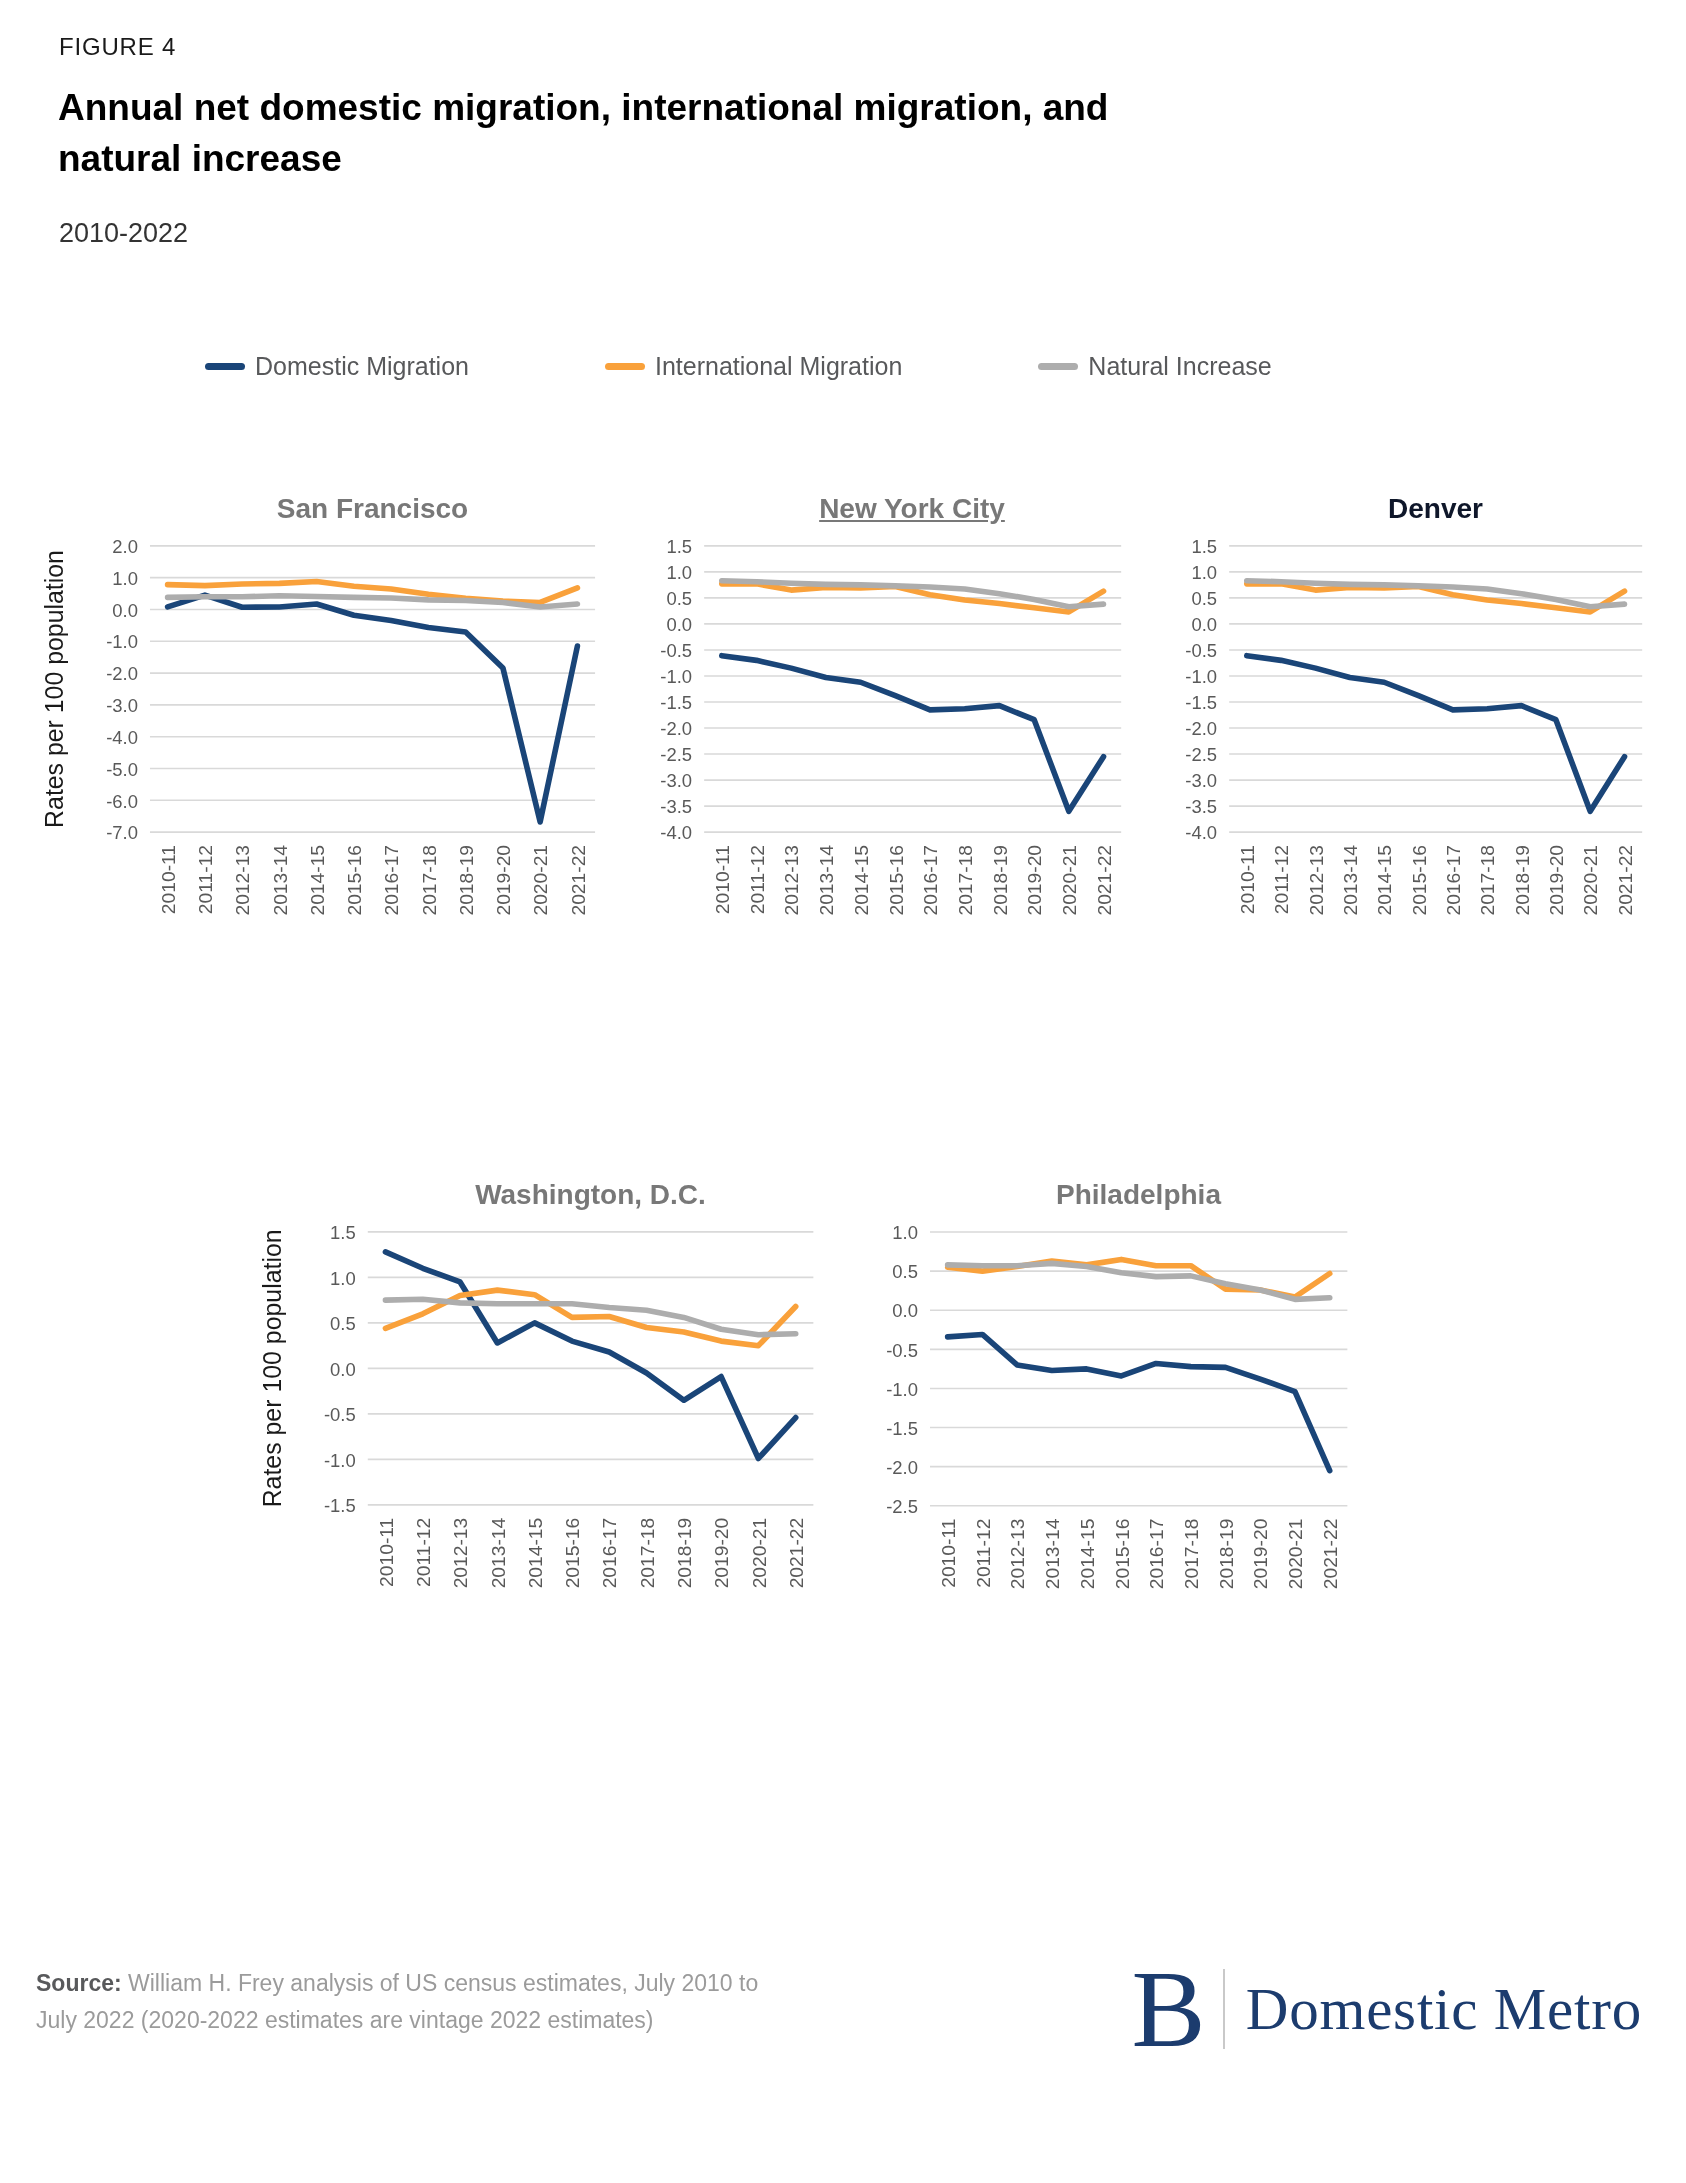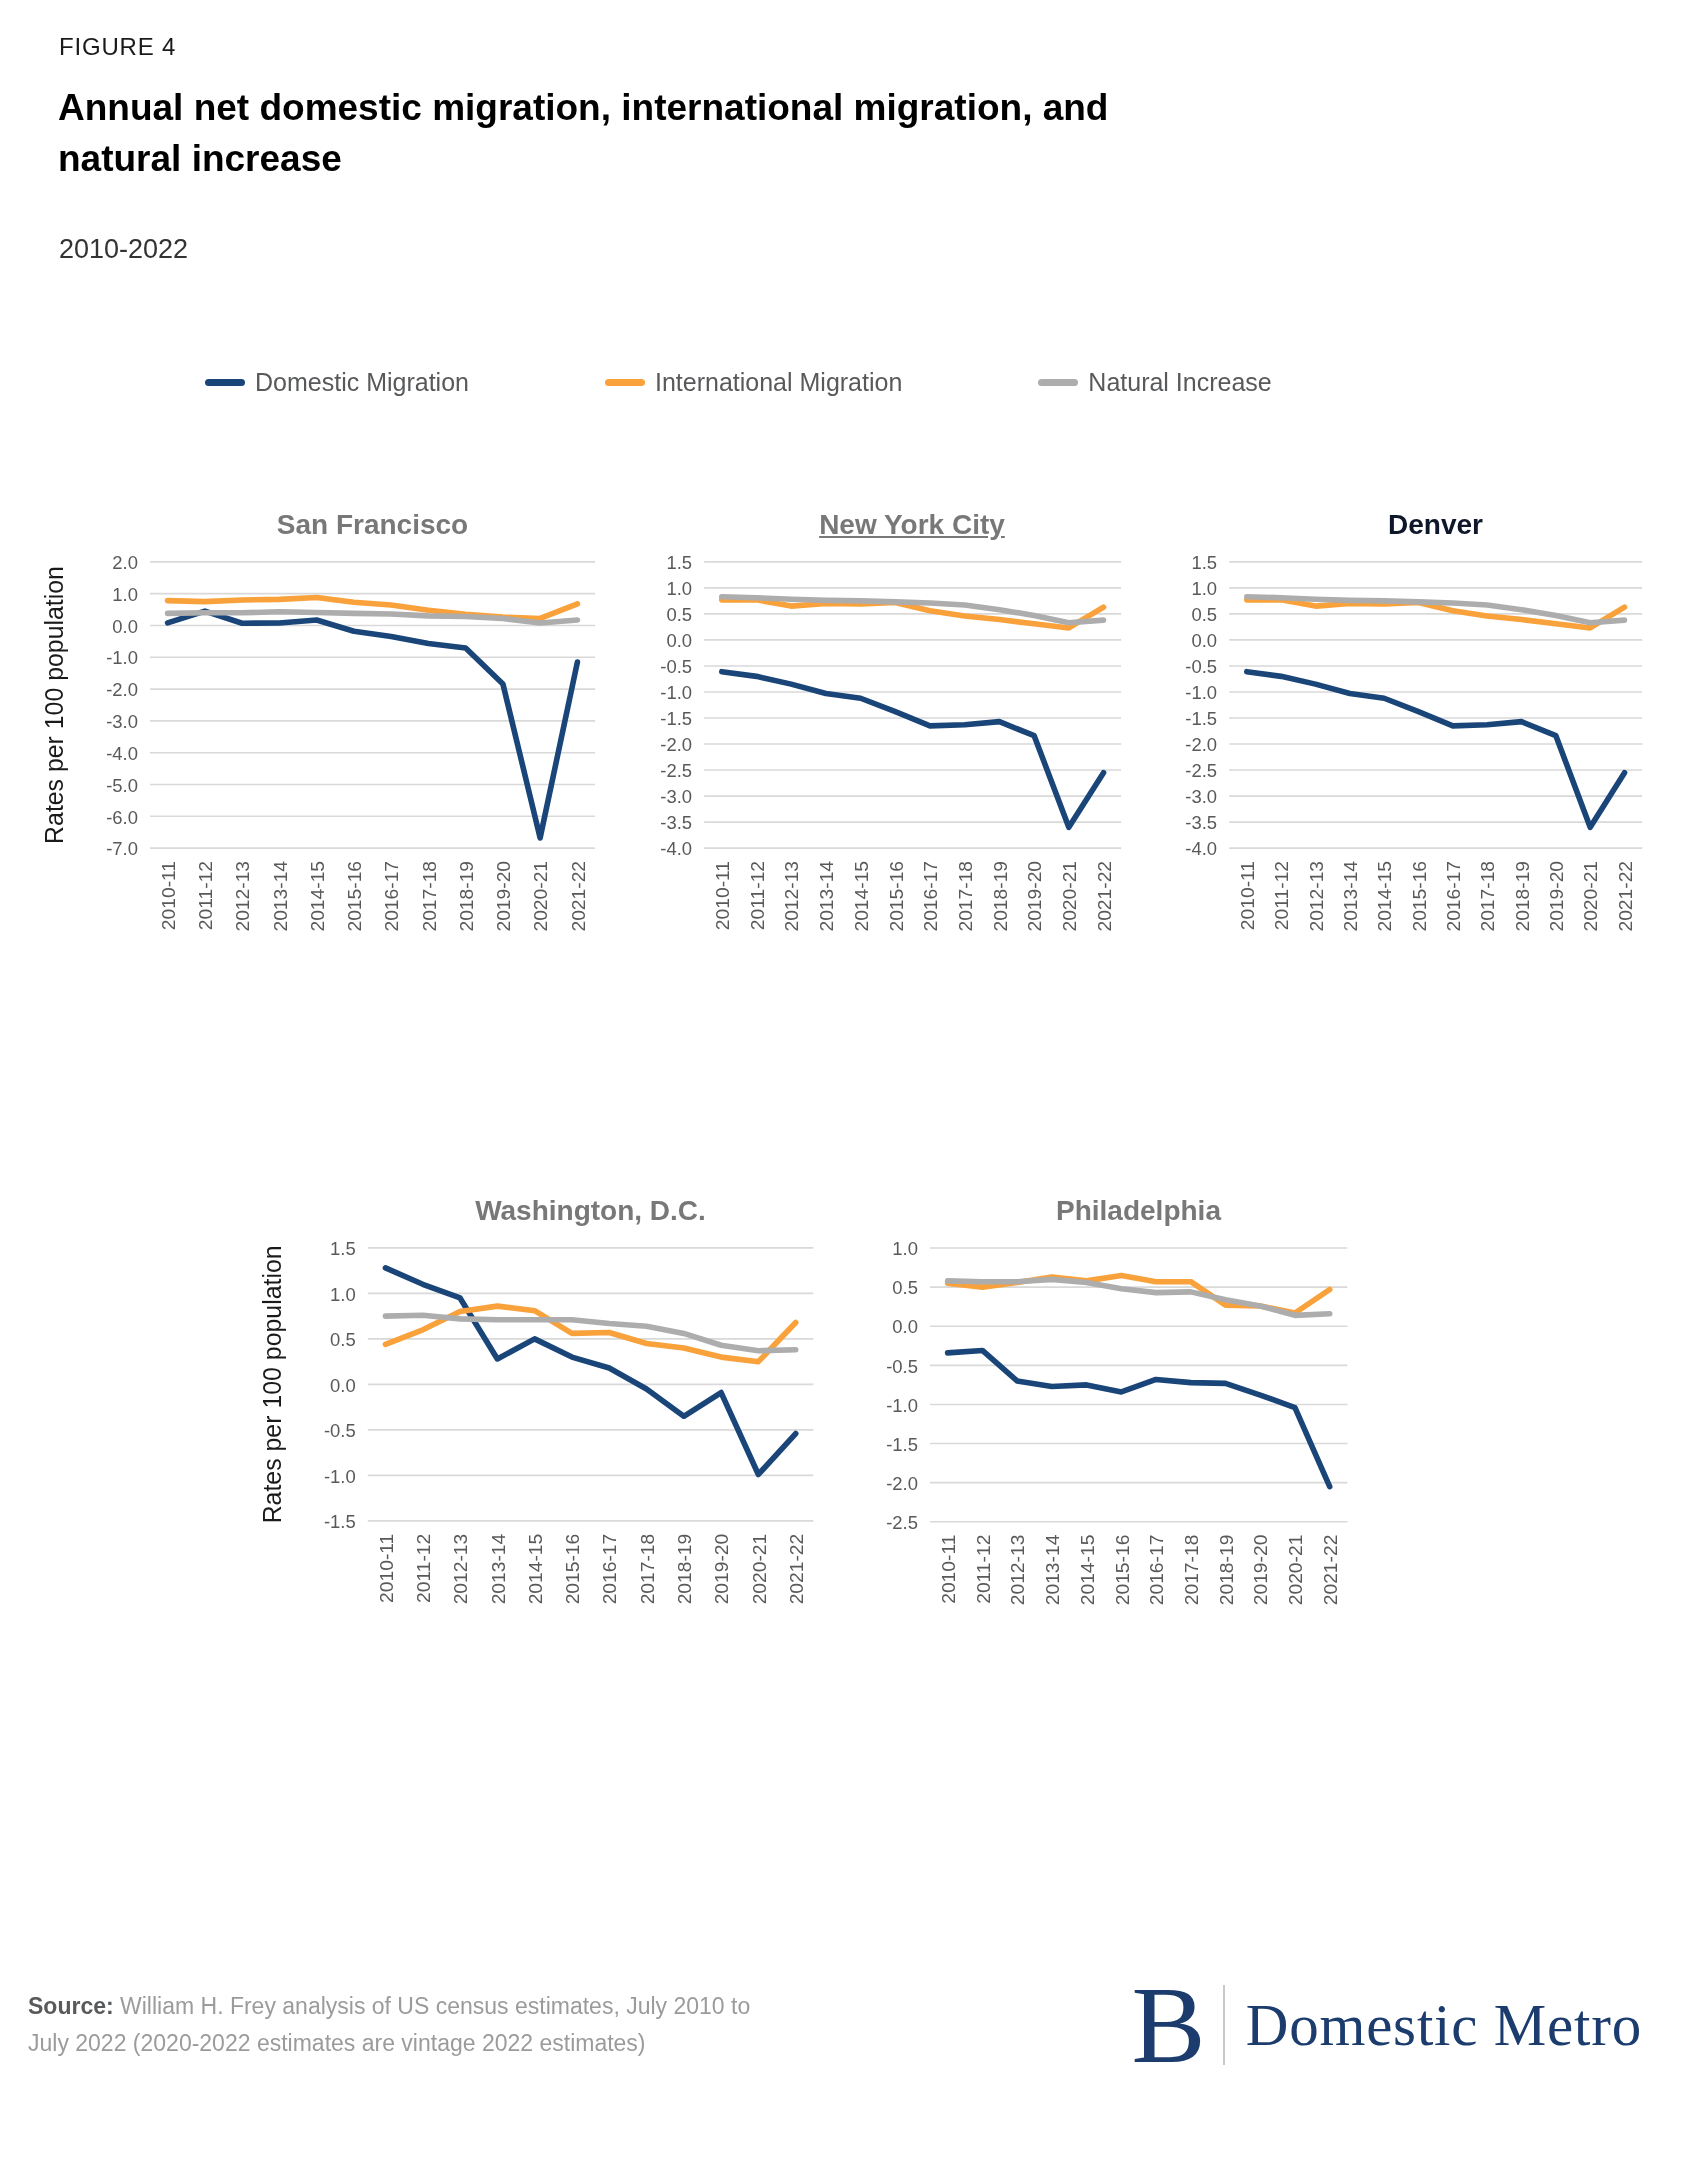--- a/index.html
+++ b/index.html
@@ -2,30 +2,30 @@
 <html style="font-size:13px"><head>
 <meta charset="utf-8">
 <style>
   html,body{margin:0;padding:0;background:#ffffff;}
   body{
     width:1686px;height:2183px;position:relative;overflow:hidden;
     font-family:"Liberation Sans", sans-serif;color:#1a1a1a;
   }
   .figure-label{margin:33px 0 0 59px;font-size:24px;font-weight:400;letter-spacing:0.8px;color:#1a1a1a;}
   .main-title{margin:21px 0 0 58px;font-size:37px;font-weight:700;line-height:51px;color:#000;}
-  .subtitle{margin:50px 0 0 59px;font-size:27px;font-weight:400;color:#333;}
+  .subtitle{margin:34px 0 0 59px;font-size:27px;font-weight:400;color:#333;}
   .legend{margin:103px 0 0 205px;display:flex;align-items:center;column-gap:136px;}
   .legend-item{display:flex;align-items:center;column-gap:10px;}
   .legend-swatch{display:inline-block;width:40px;height:7.2px;border-radius:4px;background:#ccc;}
   .legend-label{font-size:25px;color:#58595b;}
   .chart-row1{margin:112px 0 0 39px;width:1613px;display:flex;justify-content:space-between;align-items:flex-start;}
   .chart-row2{margin:153px 15px 0 257px;display:flex;column-gap:46px;align-items:flex-start;}
   .chart-cell{display:block;}
   .chart-title{font-size:28px;font-weight:700;color:#787878;margin-bottom:8px;text-align:center;}
-  .footer{margin:265px 44px 0 28px;display:flex;justify-content:space-between;align-items:center;}
+  .footer{margin:265px 44px 0 36px;display:flex;justify-content:space-between;}
   .source{font-size:23px;line-height:37px;color:#9b9b9b;}
   .source .src-b{font-weight:700;color:#58595b;}
   .logo{display:flex;align-items:center;}
   .logo-b{font-family:"Liberation Serif", serif;font-size:111px;line-height:0.8;color:#1c3c6e;}
   .logo-divider{display:inline-block;width:1.6px;height:80px;background:#c9c9c9;margin:0 21px 0 17.7px;}
   .logo-name{font-family:"Liberation Serif", serif;font-size:59px;color:#1c3c6e;letter-spacing:0.8px;}
   svg text{font-family:"Liberation Sans", sans-serif;}
 </style>
 </head>
 <body>

